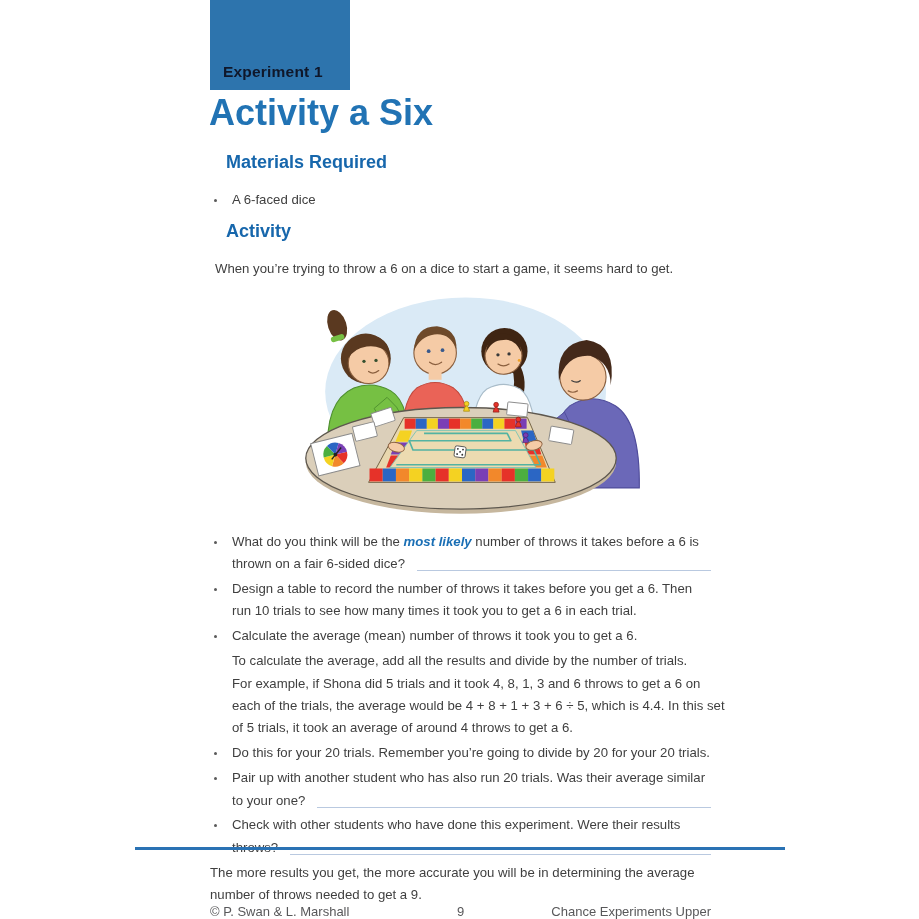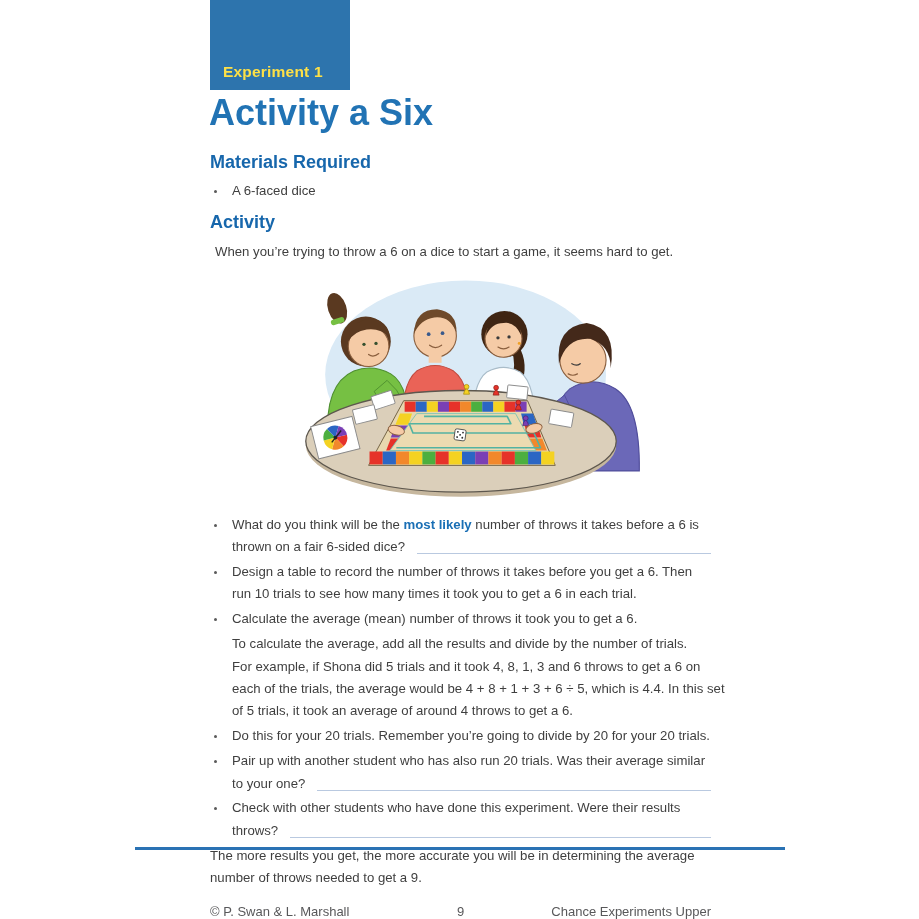--- a/index.html
+++ b/index.html
@@ -6,39 +6,39 @@
   body {
     width:919px; height:919px; background:#ffffff; position:relative;
     font-family:"Liberation Sans", sans-serif; color:#3f3f3f; overflow:hidden;
   }
   .content { position:absolute; left:210px; top:0; width:501px; }
 
   .exp-box {
     width:140px; height:90px; background:#2d74ad; box-sizing:border-box;
     display:flex; align-items:flex-end; padding:0 0 9px 13px;
   }
-  .exp-box span { color:#fde047; font-weight:700; font-size:15.5px; letter-spacing:.2px; }
+  .exp-box span { color:#0f172a; font-weight:700; font-size:15.5px; letter-spacing:.2px; }
 
   .page-title { margin:3px 0 0 -1px; font-size:36px; font-weight:700; color:#2173b4; line-height:1.1; }
 
-  .section-heading { font-size:18px; font-weight:700; color:#1767ac; margin:0; line-height:1.2; }
+  .section-heading { font-size:18px; font-weight:700; color:#1767ac; margin:16px; line-height:1.2; }
   .mt-materials { margin-top:19px; }
   .mt-activity { margin-top:9px; }
 
   .body-text { font-size:13.2px; line-height:22.4px; color:#3f3f3f; }
   .intro { margin:8px 0 0 5px; }
 
   .b { display:flex; margin-bottom:2.5px;justify-content:space-between; }
   .b .dot { flex:0 0 3px; width:3px; height:3px; border-radius:50%; background:#5a5a5a; margin:10px 0 0 4px; }
   .b .bt { margin-left:15px; flex:1; }
   .nw { white-space:nowrap; }
   .lrow { display:flex; align-items:flex-end; }
   .lrow .al { flex:1; height:16px; border-bottom:1.5px solid #b9c9e0; margin:0 0 4px 12px; }
   .note { margin:0 0 2.5px 22px; }
-  .hl { color:#1a6fb5; font-weight:700; }
+  .hl { color:#1a6fb5; font-weight:700;font-style:italic; }
   .mat { margin-top:7px; margin-bottom:0; }
   .qa { margin-top:8px; }
   .closing { margin-top:1px; }
 
   .illustration { margin:11px 0 0 66px; width:370px; height:231px; }
 
   .footer-rule { position:absolute; left:135px; top:847px; width:650px; height:2.6px; background:#2a72b4; }
   .footer-row {
     position:absolute; left:210px; top:904px; width:501px;
     display:grid; grid-template-columns:1fr auto 1fr; align-items:baseline;

